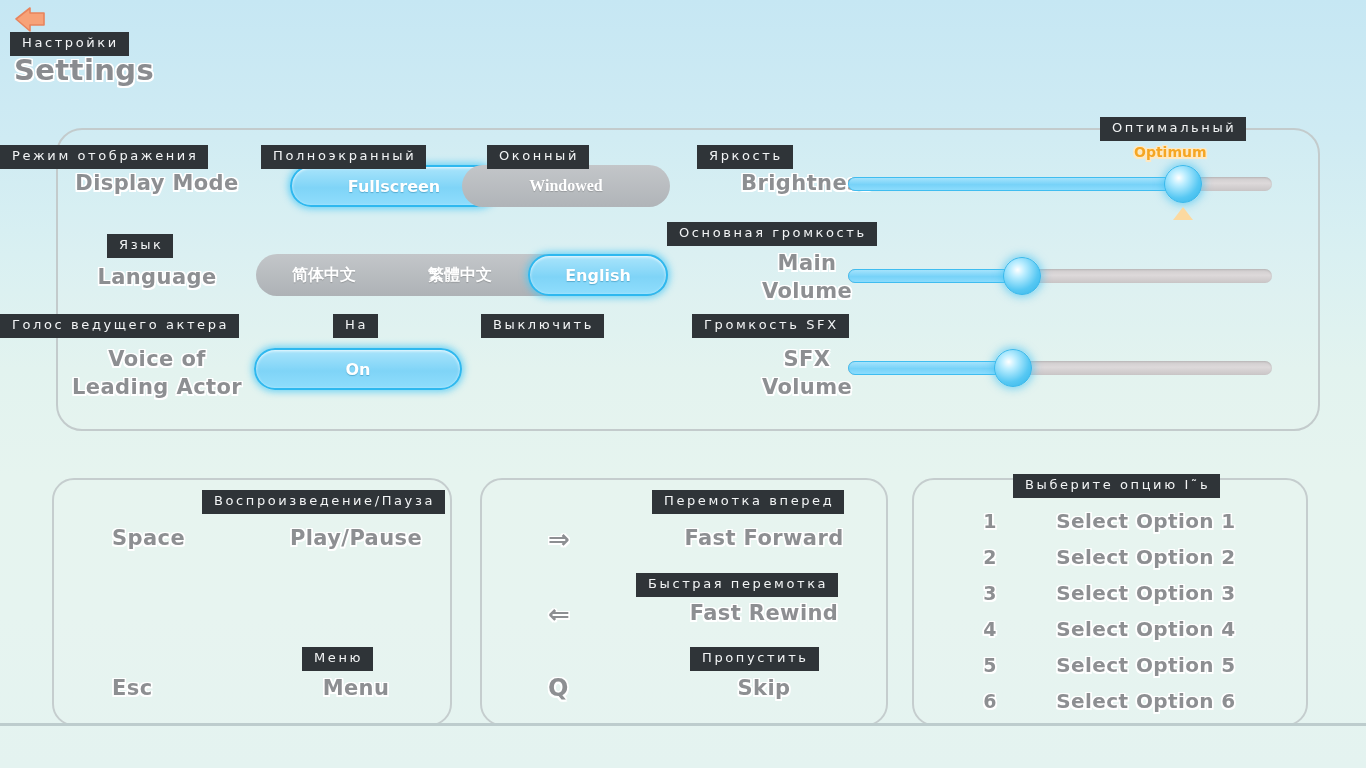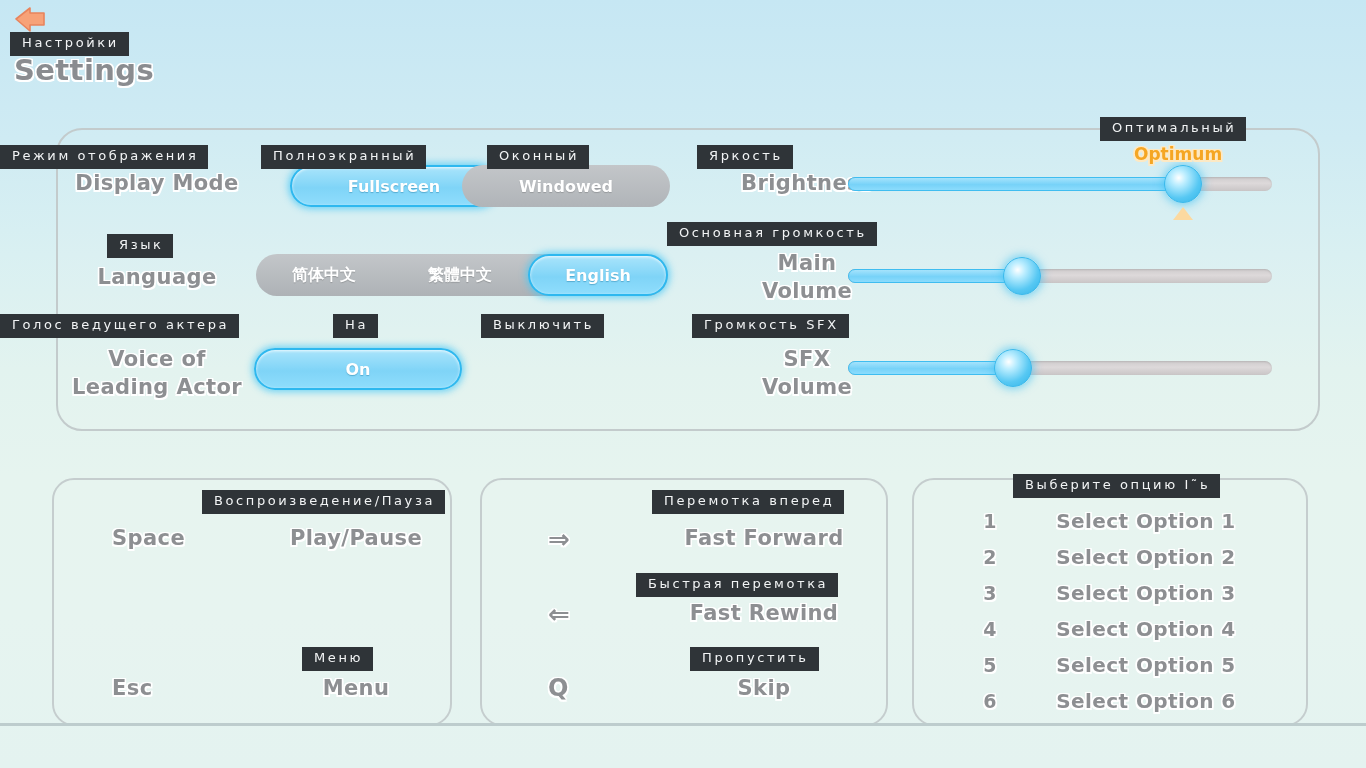--- a/index.html
+++ b/index.html
@@ -71,20 +71,21 @@
   }
   .seg-btn {
     height:42px; display:flex; align-items:center; justify-content:center;
     font-family:"DejaVu Sans", sans-serif; font-weight:bold; font-size:16px;
     border-radius:21px; white-space:nowrap;
   }
   .seg-off {
     background:linear-gradient(180deg,#c3c6c9 0%, #b0b4b8 100%);
     color:#ffffff;
     text-shadow:0 1px 1px rgba(0,0,0,.18);
+    font-family:Liberation Serif, serif;
   }
   .seg-on {
     background:linear-gradient(180deg,#a9e4fb 0%, #7fd4f7 55%, #8fddfc 100%);
     border:2.5px solid #2eb8ef;
     color:#ffffff;
     box-shadow:0 0 7px 2px rgba(74,200,245,.75), inset 0 1px 3px rgba(255,255,255,.8);
     text-shadow:0 1px 1px rgba(30,120,160,.45);
   }
 
   
@@ -127,21 +128,21 @@
     border:1.5px solid #39b9ec;
     box-shadow:0 0 8px 2px rgba(70,195,242,.65);
   }
   .knob-marker {
     position:absolute; top:30px; width:0; height:0;
     border-left:10px solid transparent; border-right:10px solid transparent;
     border-bottom:13px solid #fcd9a0;
   }
   .optimum-label {
     position:absolute;
-    font-family:"DejaVu Sans", sans-serif; font-weight:bold; font-size:17px;
+    font-family:"DejaVu Sans", sans-serif; font-weight:bold; font-size:14px;
     color:#f5a623; white-space:nowrap;
     text-shadow:-1.5px -1.5px 0 #fde9c4, 1.5px -1.5px 0 #fde9c4,
                 -1.5px 1.5px 0 #fde9c4, 1.5px 1.5px 0 #fde9c4,
                  0 -1.5px 0 #fde9c4, 0 1.5px 0 #fde9c4,
                 -1.5px 0 0 #fde9c4, 1.5px 0 0 #fde9c4;
   }
 
   
   .bpanel {
     position:absolute; top:478px; height:248px;

